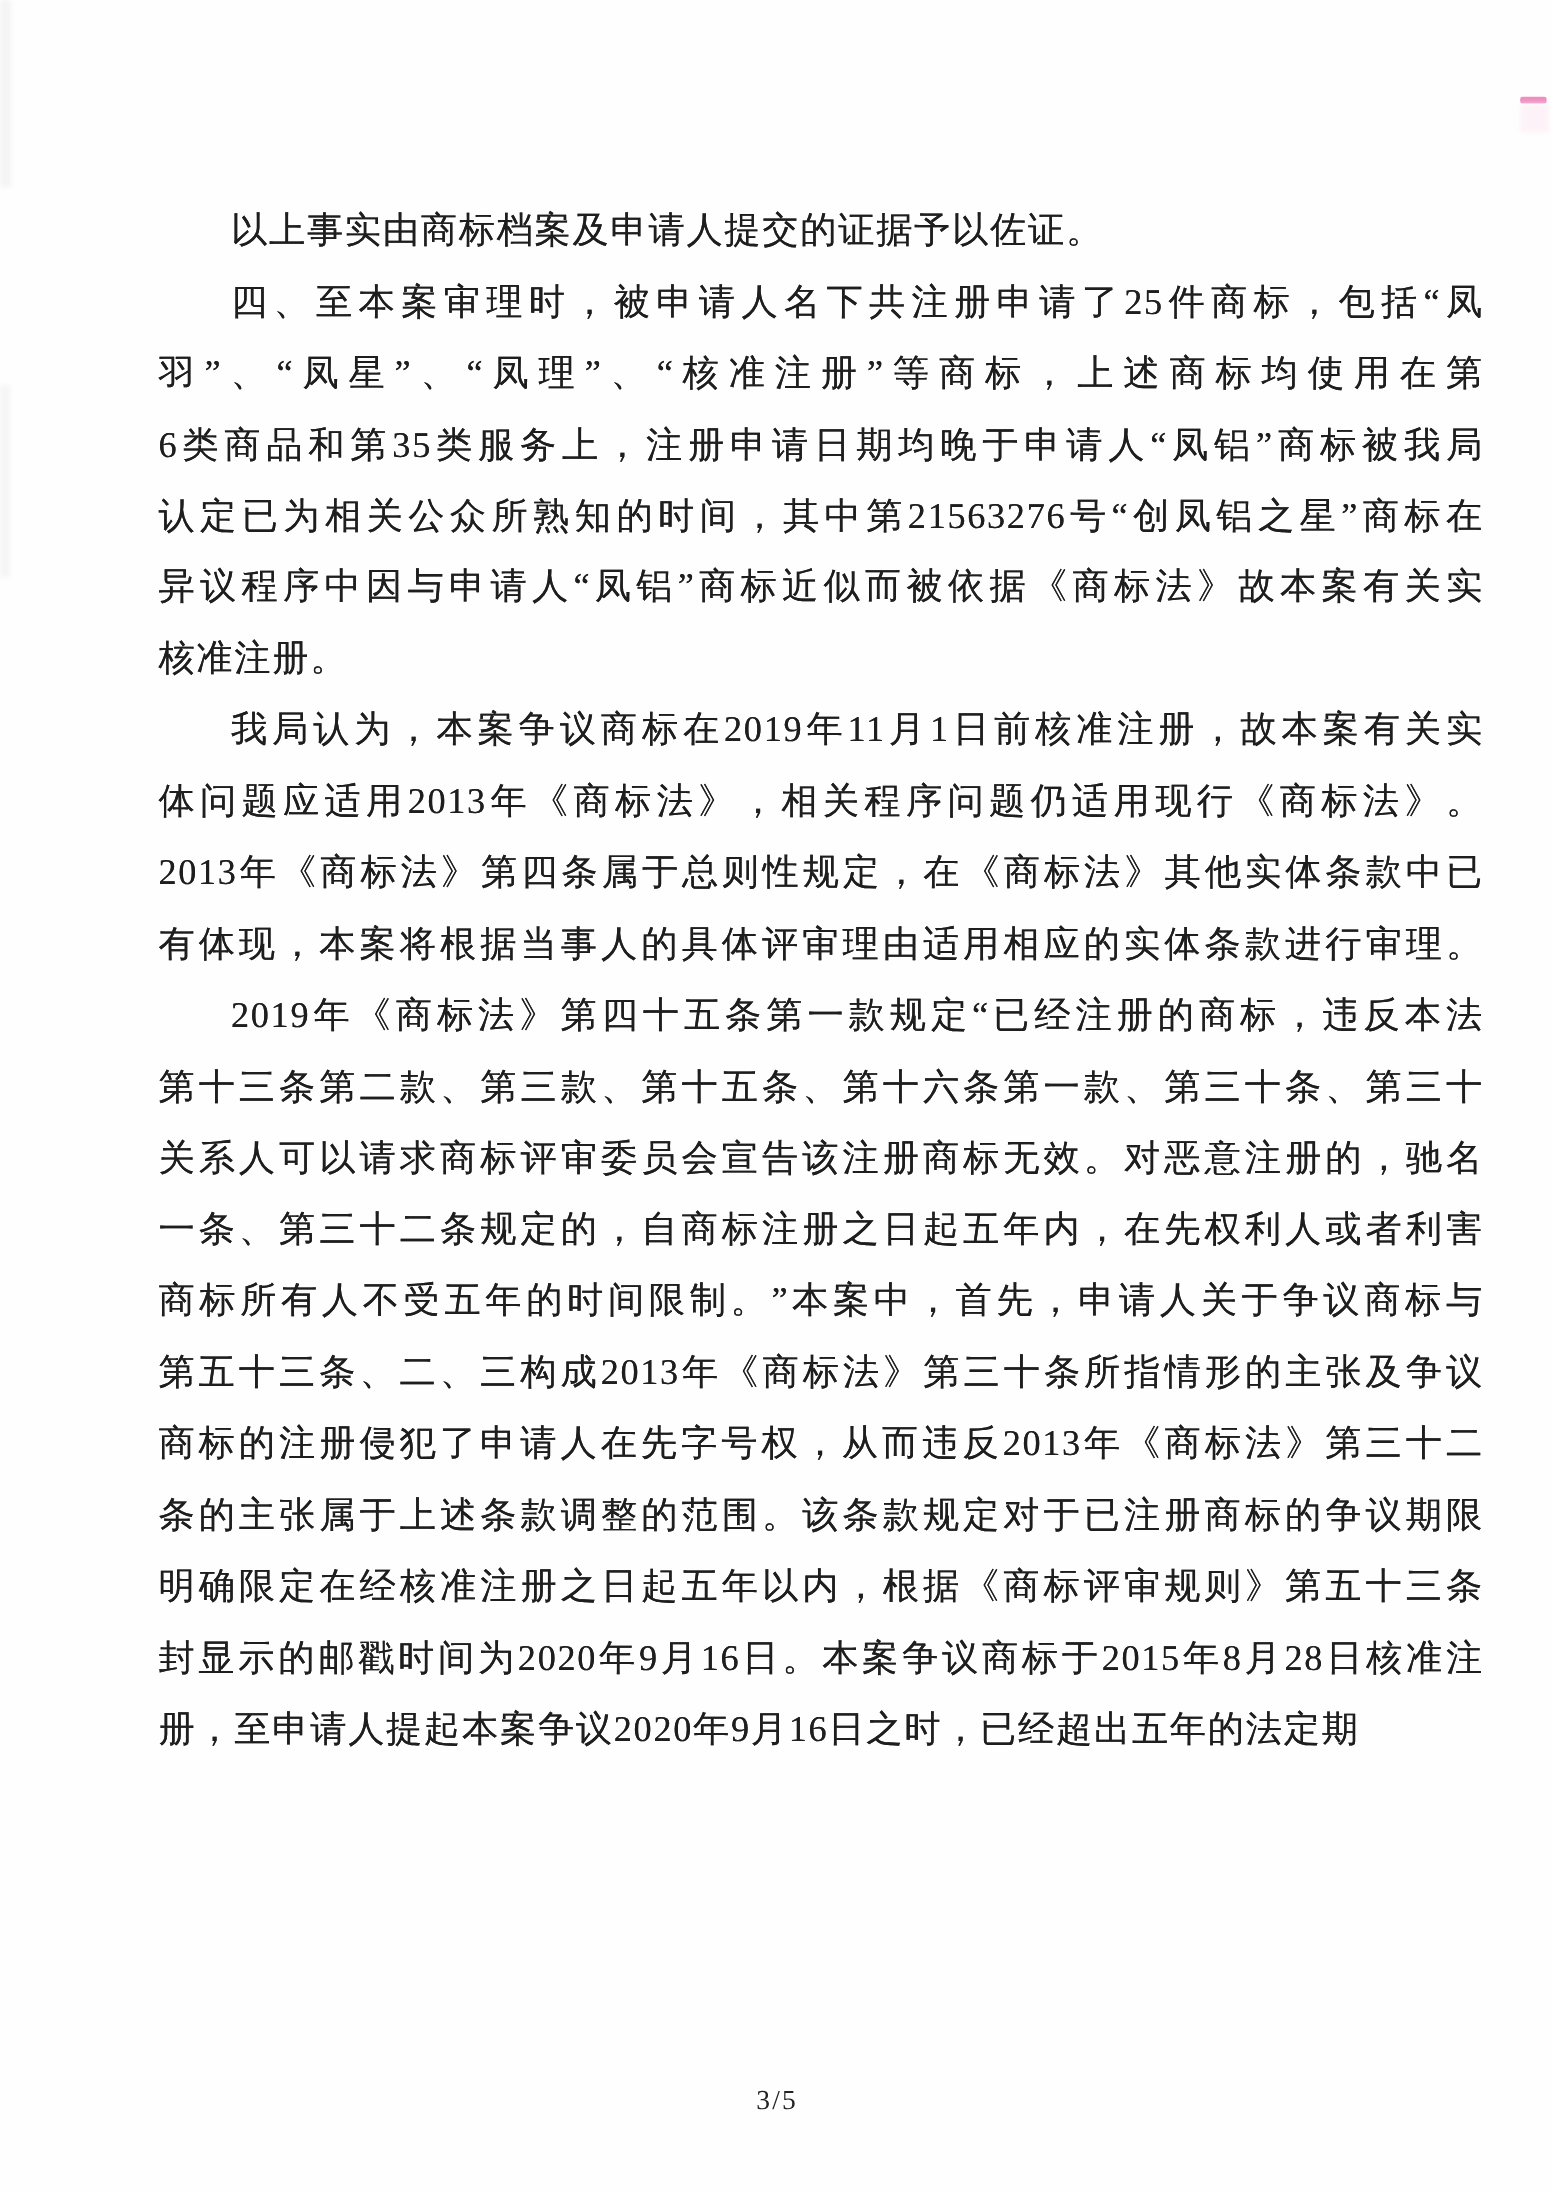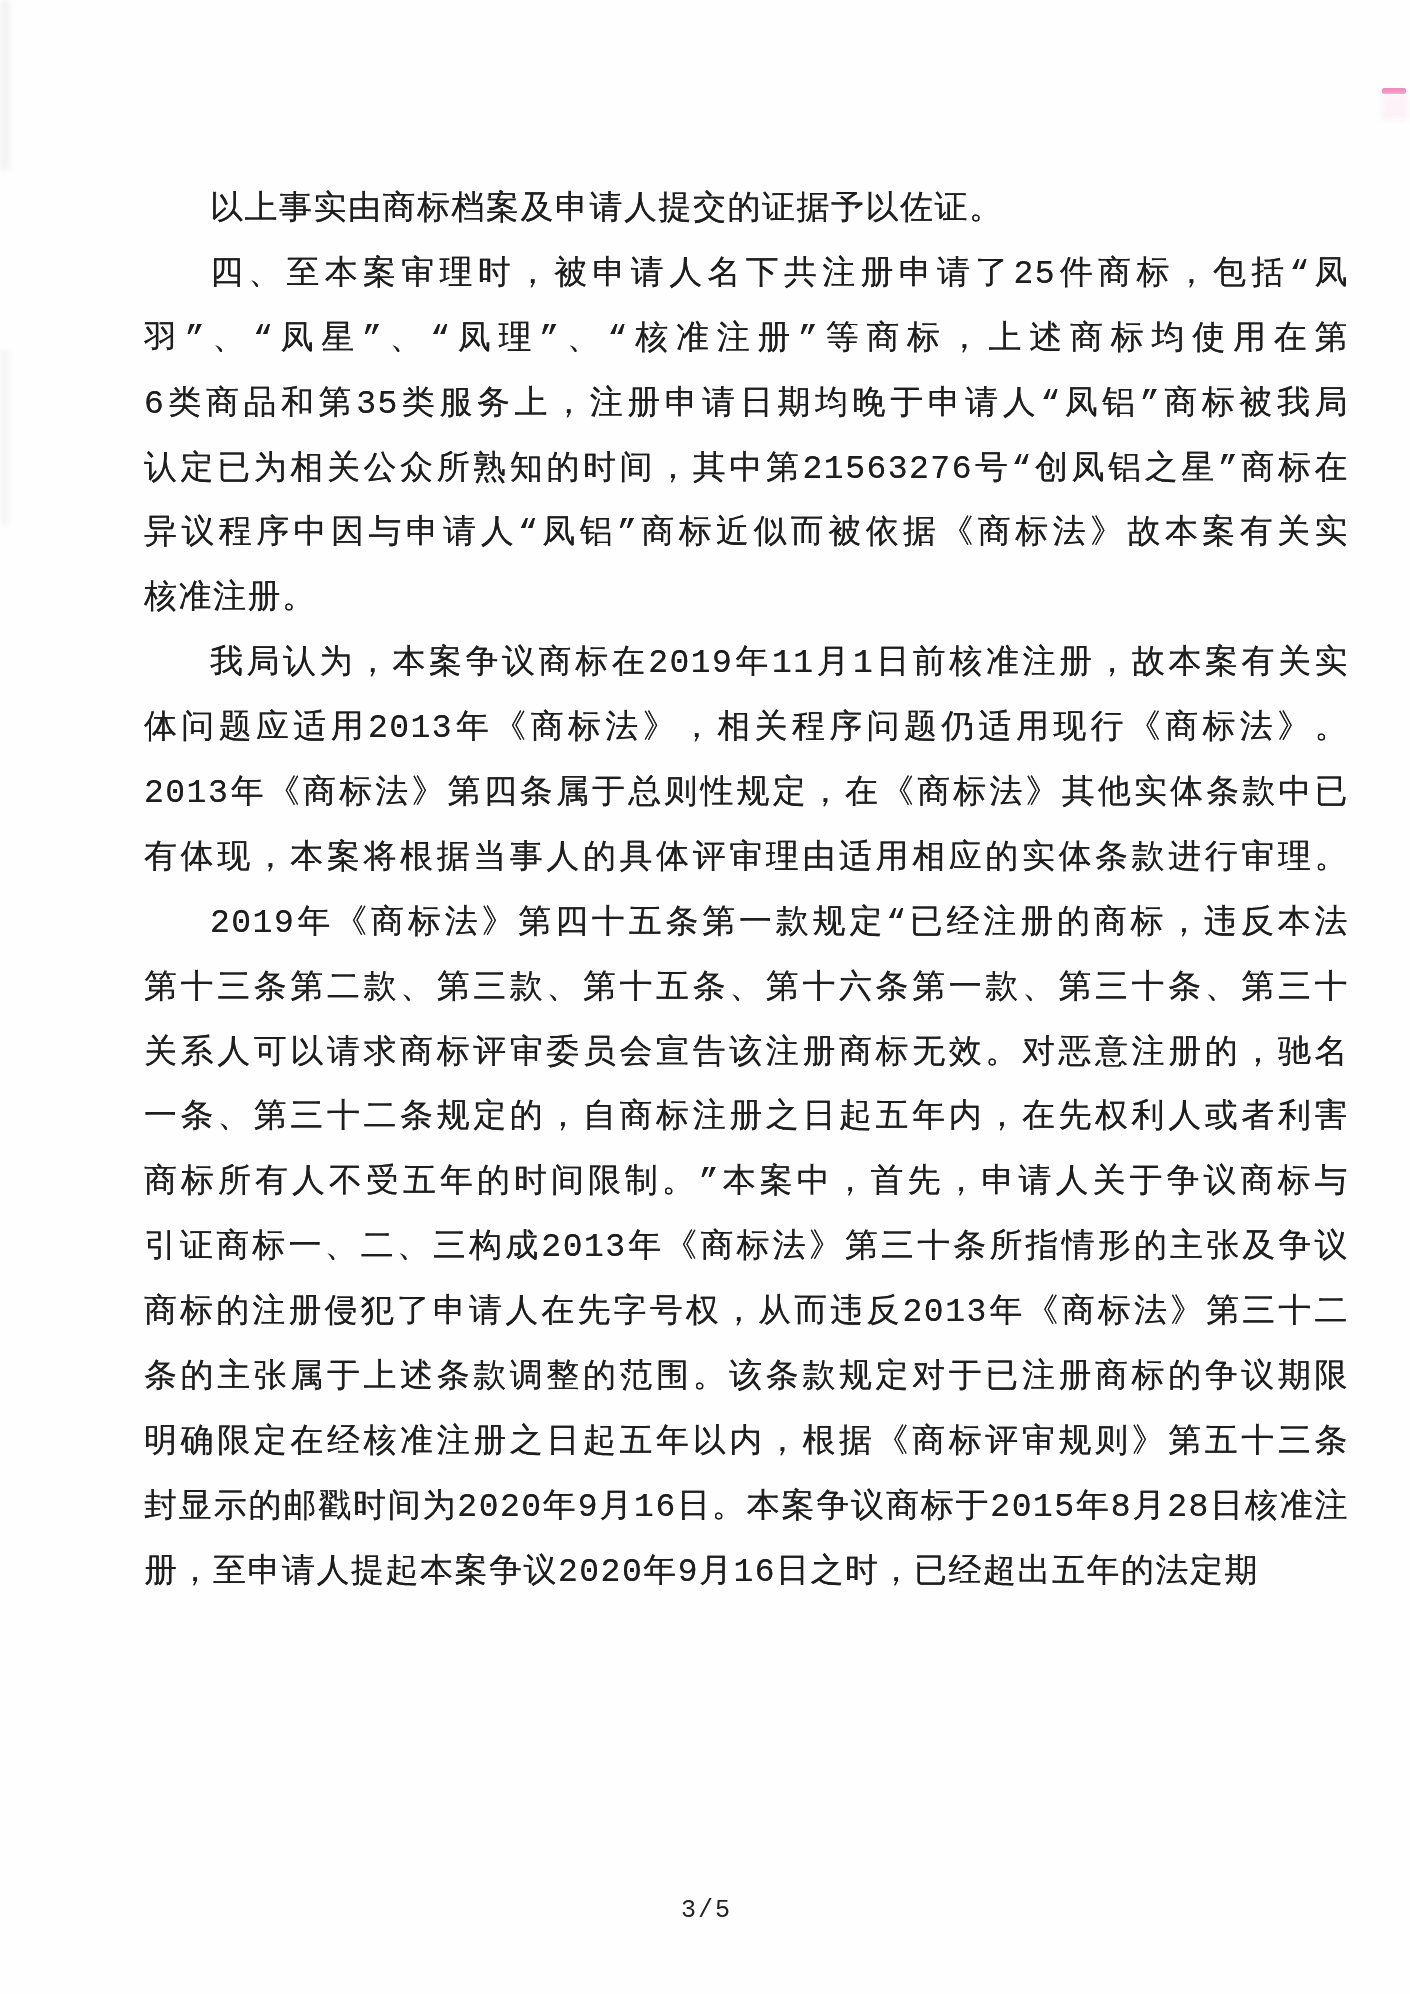--- a/index.html
+++ b/index.html
@@ -6,21 +6,21 @@
     margin: 0;
     padding: 0;
     background: #ffffff;
   }
   .page {
     position: relative;
     width: 1410px;
     height: 1994px;
     background: #fefefe;
     overflow: hidden;
-    font-family: Liberation Mono, monospace;
+    font-family: Liberation Serif, serif;
     color: #1e1e1e;
   }
   
   .text-block {
     position: absolute;
     left: 144px;
     top: 178px;
     width: 1205px;
   }
   .line {
@@ -109,21 +109,21 @@
       <div class="line">核准注册。</div>
       <div class="line indent fill">我局认为，本案争议商标在2019年11月1日前核准注册，故本案有关实</div>
       <div class="line fill">体问题应适用2013年《商标法》，相关程序问题仍适用现行《商标法》。</div>
       <div class="line fill">2013年《商标法》第四条属于总则性规定，在《商标法》其他实体条款中已</div>
       <div class="line fill">有体现，本案将根据当事人的具体评审理由适用相应的实体条款进行审理。</div>
       <div class="line indent fill">2019年《商标法》第四十五条第一款规定“已经注册的商标，违反本法</div>
       <div class="line fill">第十三条第二款、第三款、第十五条、第十六条第一款、第三十条、第三十</div>
       <div class="line fill">关系人可以请求商标评审委员会宣告该注册商标无效。对恶意注册的，驰名</div>
       <div class="line fill">一条、第三十二条规定的，自商标注册之日起五年内，在先权利人或者利害</div>
       <div class="line fill">商标所有人不受五年的时间限制。”本案中，首先，申请人关于争议商标与</div>
-      <div class="line fill">引证商标一、二、三构成2013年《商标法》第三十条所指情形的主张及争议</div>
+      <div class="line fill">第五十三条、二、三构成2013年《商标法》第三十条所指情形的主张及争议</div>
       <div class="line fill">商标的注册侵犯了申请人在先字号权，从而违反2013年《商标法》第三十二</div>
       <div class="line fill">条的主张属于上述条款调整的范围。该条款规定对于已注册商标的争议期限</div>
       <div class="line fill">明确限定在经核准注册之日起五年以内，根据《商标评审规则》第五十三条</div>
       <div class="line fill">封显示的邮戳时间为2020年9月16日。本案争议商标于2015年8月28日核准注</div>
       <div class="line">册，至申请人提起本案争议2020年9月16日之时，已经超出五年的法定期</div>
     </div>
 
   <div class="page-number">3/5</div>
 </div>
 

